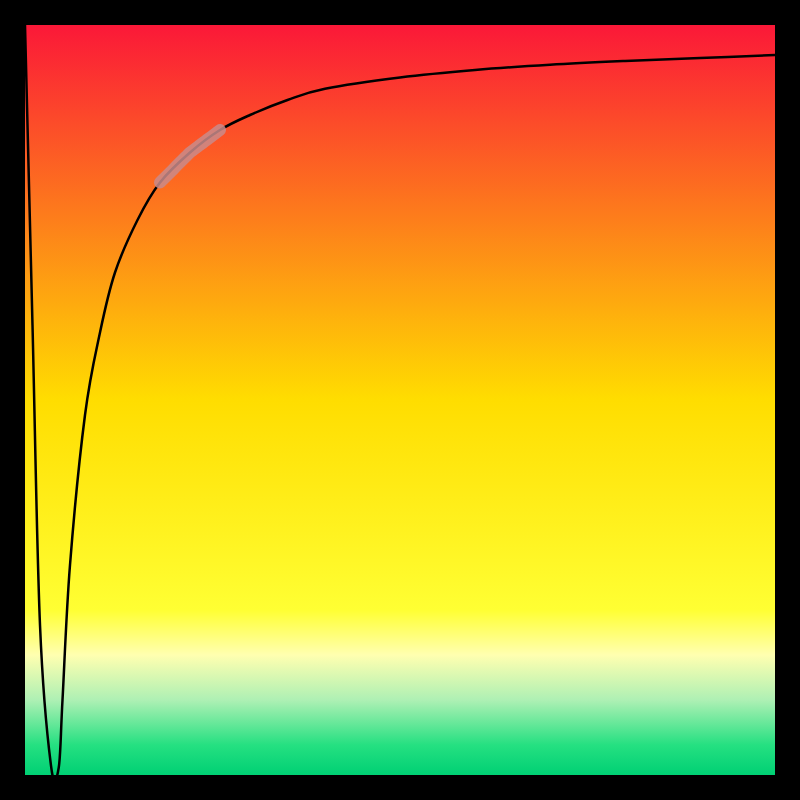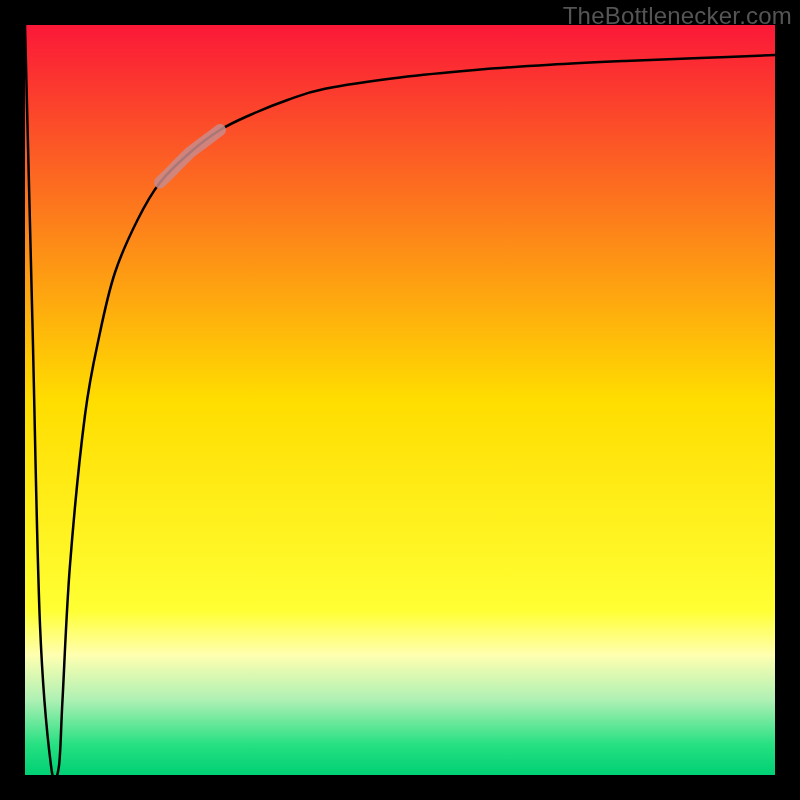--- a/index.html
+++ b/index.html
@@ -30,21 +30,20 @@
     position: absolute;
     left: 0;
     top: 0;
   }
 </style>
 </head>
 <body>
 
 <div class="container">
 
-  <div class="watermark">TheBottlenecker.com</div>
 
   <svg class="chart" width="800" height="800" viewBox="0 0 800 800" preserveAspectRatio="none">
     <defs>
       <linearGradient id="bg-grad" x1="0" y1="0" x2="0" y2="1">
           <stop offset="0%" stop-color="#fb1838"></stop>
           <stop offset="50%" stop-color="#ffdd00"></stop>
           <stop offset="78%" stop-color="#ffff33"></stop>
           <stop offset="84%" stop-color="#ffffb0"></stop>
           <stop offset="90%" stop-color="#aef0b4"></stop>
           <stop offset="96%" stop-color="#25e081"></stop>

